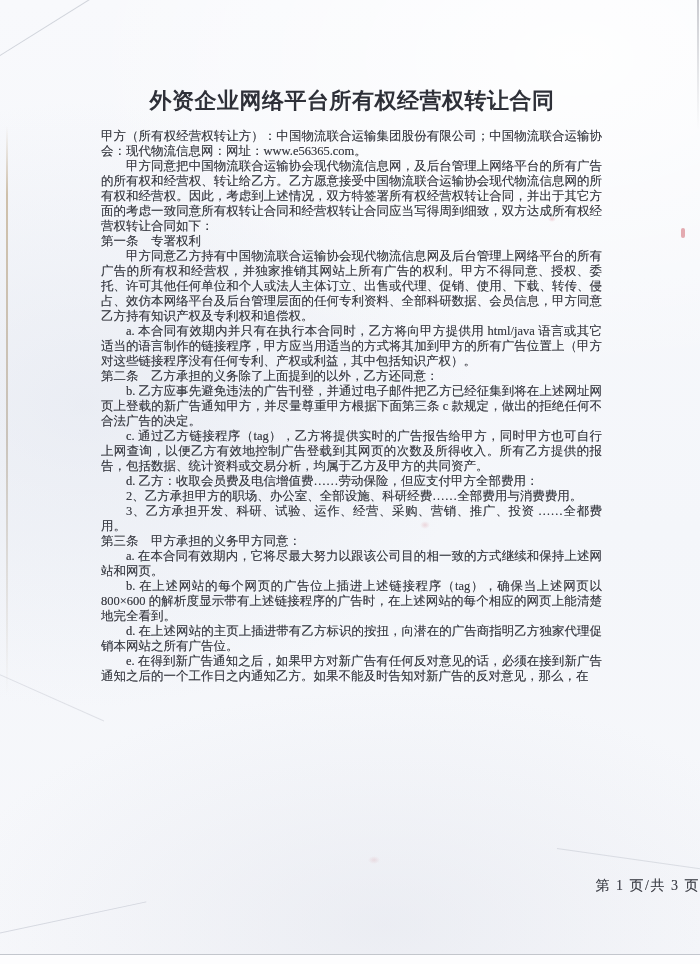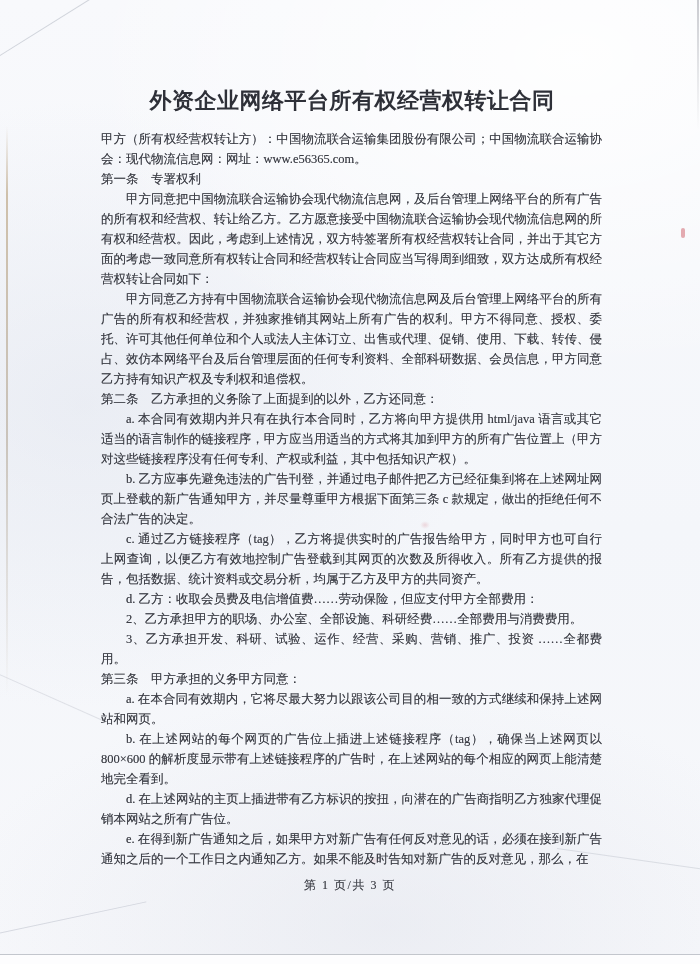--- a/index.html
+++ b/index.html
@@ -25,32 +25,32 @@
     text-align: center;
     font-size: 22px;
     font-weight: 700;
     letter-spacing: 0.5px;
     color: #2e3038;
   }
   .body-block {
     position: absolute;
     top: 129px; left: 101px; width: 501px;
     font-size: 12.5px;
-    line-height: 20px;
+    line-height: 15px;
     color: #3a3c44;
     text-align: justify;
     text-shadow: 0 0 0.5px rgba(58,60,68,0.55);
   }
   .para { margin: 0; }
   .para.indent { text-indent: 25px; }
   .footer {
     position: absolute;
     top: 877px; left: 0; width: 100%;
-    text-align: center;
-    font-size: 12px;
+    text-align: right;
+    font-size: 14px;
     letter-spacing: 1.5px;
     color: #41434b;
     text-shadow: 0 0 0.5px rgba(58,60,68,0.5);
   }
   
   .edge-left {
     position: absolute; left: 6px; top: 126px; width: 2px; height: 570px;
     background: linear-gradient(180deg,
       rgba(176,148,106,0) 0%, rgba(176,148,106,0.55) 12%,
       rgba(150,130,100,0.40) 55%, rgba(176,148,106,0) 100%);
@@ -93,25 +93,25 @@
   <div class="crease c4"></div>
   <div class="smudge s1"></div>
   <div class="smudge s2"></div>
   <div class="smudge s3"></div>
   <div class="smudge s4"></div>
 
   <h1 class="title">外资企业网络平台所有权经营权转让合同</h1>
 
   <div class="body-block">
       <p class="para">甲方（所有权经营权转让方）：中国物流联合运输集团股份有限公司；中国物流联合运输协会：现代物流信息网：网址：www.e56365.com。</p>
+      <p class="para indent">甲方同意把中国物流联合运输协会现代物流信息网，及后台管理上网络平台的所有广告的所有权和经营权、转让给乙方。乙方愿意接受中国物流联合运输协会现代物流信息网的所有权和经营权。因此，考虑到上述情况，双方特签署所有权经营权转让合同，并出于其它方面的考虑一致同意所有权转让合同和经营权转让合同应当写得周到细致，双方达成所有权经营权转让合同如下：</p>
       <p class="para">第一条　专署权利</p>
-      <p class="para indent">甲方同意把中国物流联合运输协会现代物流信息网，及后台管理上网络平台的所有广告的所有权和经营权、转让给乙方。乙方愿意接受中国物流联合运输协会现代物流信息网的所有权和经营权。因此，考虑到上述情况，双方特签署所有权经营权转让合同，并出于其它方面的考虑一致同意所有权转让合同和经营权转让合同应当写得周到细致，双方达成所有权经营权转让合同如下：</p>
       <p class="para indent">甲方同意乙方持有中国物流联合运输协会现代物流信息网及后台管理上网络平台的所有广告的所有权和经营权，并独家推销其网站上所有广告的权利。甲方不得同意、授权、委托、许可其他任何单位和个人或法人主体订立、出售或代理、促销、使用、下载、转传、侵占、效仿本网络平台及后台管理层面的任何专利资料、全部科研数据、会员信息，甲方同意乙方持有知识产权及专利权和追偿权。</p>
+      <p class="para indent">a. 本合同有效期内并只有在执行本合同时，乙方将向甲方提供用 html/java 语言或其它适当的语言制作的链接程序，甲方应当用适当的方式将其加到甲方的所有广告位置上（甲方对这些链接程序没有任何专利、产权或利益，其中包括知识产权）。</p>
       <p class="para">第二条　乙方承担的义务除了上面提到的以外，乙方还同意：</p>
-      <p class="para indent">a. 本合同有效期内并只有在执行本合同时，乙方将向甲方提供用 html/java 语言或其它适当的语言制作的链接程序，甲方应当用适当的方式将其加到甲方的所有广告位置上（甲方对这些链接程序没有任何专利、产权或利益，其中包括知识产权）。</p>
       <p class="para indent">b. 乙方应事先避免违法的广告刊登，并通过电子邮件把乙方已经征集到将在上述网址网页上登载的新广告通知甲方，并尽量尊重甲方根据下面第三条 c 款规定，做出的拒绝任何不合法广告的决定。</p>
       <p class="para indent">c. 通过乙方链接程序（tag），乙方将提供实时的广告报告给甲方，同时甲方也可自行上网查询，以便乙方有效地控制广告登载到其网页的次数及所得收入。所有乙方提供的报告，包括数据、统计资料或交易分析，均属于乙方及甲方的共同资产。</p>
       <p class="para indent">d. 乙方：收取会员费及电信增值费……劳动保险，但应支付甲方全部费用：</p>
       <p class="para indent">2、乙方承担甲方的职场、办公室、全部设施、科研经费……全部费用与消费费用。</p>
       <p class="para indent">3、乙方承担开发、科研、试验、运作、经营、采购、营销、推广、投资 ……全都费用。</p>
       <p class="para">第三条　甲方承担的义务甲方同意：</p>
       <p class="para indent">a. 在本合同有效期内，它将尽最大努力以跟该公司目的相一致的方式继续和保持上述网站和网页。</p>
       <p class="para indent">b. 在上述网站的每个网页的广告位上插进上述链接程序（tag），确保当上述网页以800×600 的解析度显示带有上述链接程序的广告时，在上述网站的每个相应的网页上能清楚地完全看到。</p>
       <p class="para indent">d. 在上述网站的主页上插进带有乙方标识的按扭，向潜在的广告商指明乙方独家代理促销本网站之所有广告位。</p>
       <p class="para indent">e. 在得到新广告通知之后，如果甲方对新广告有任何反对意见的话，必须在接到新广告通知之后的一个工作日之内通知乙方。如果不能及时告知对新广告的反对意见，那么，在</p>

